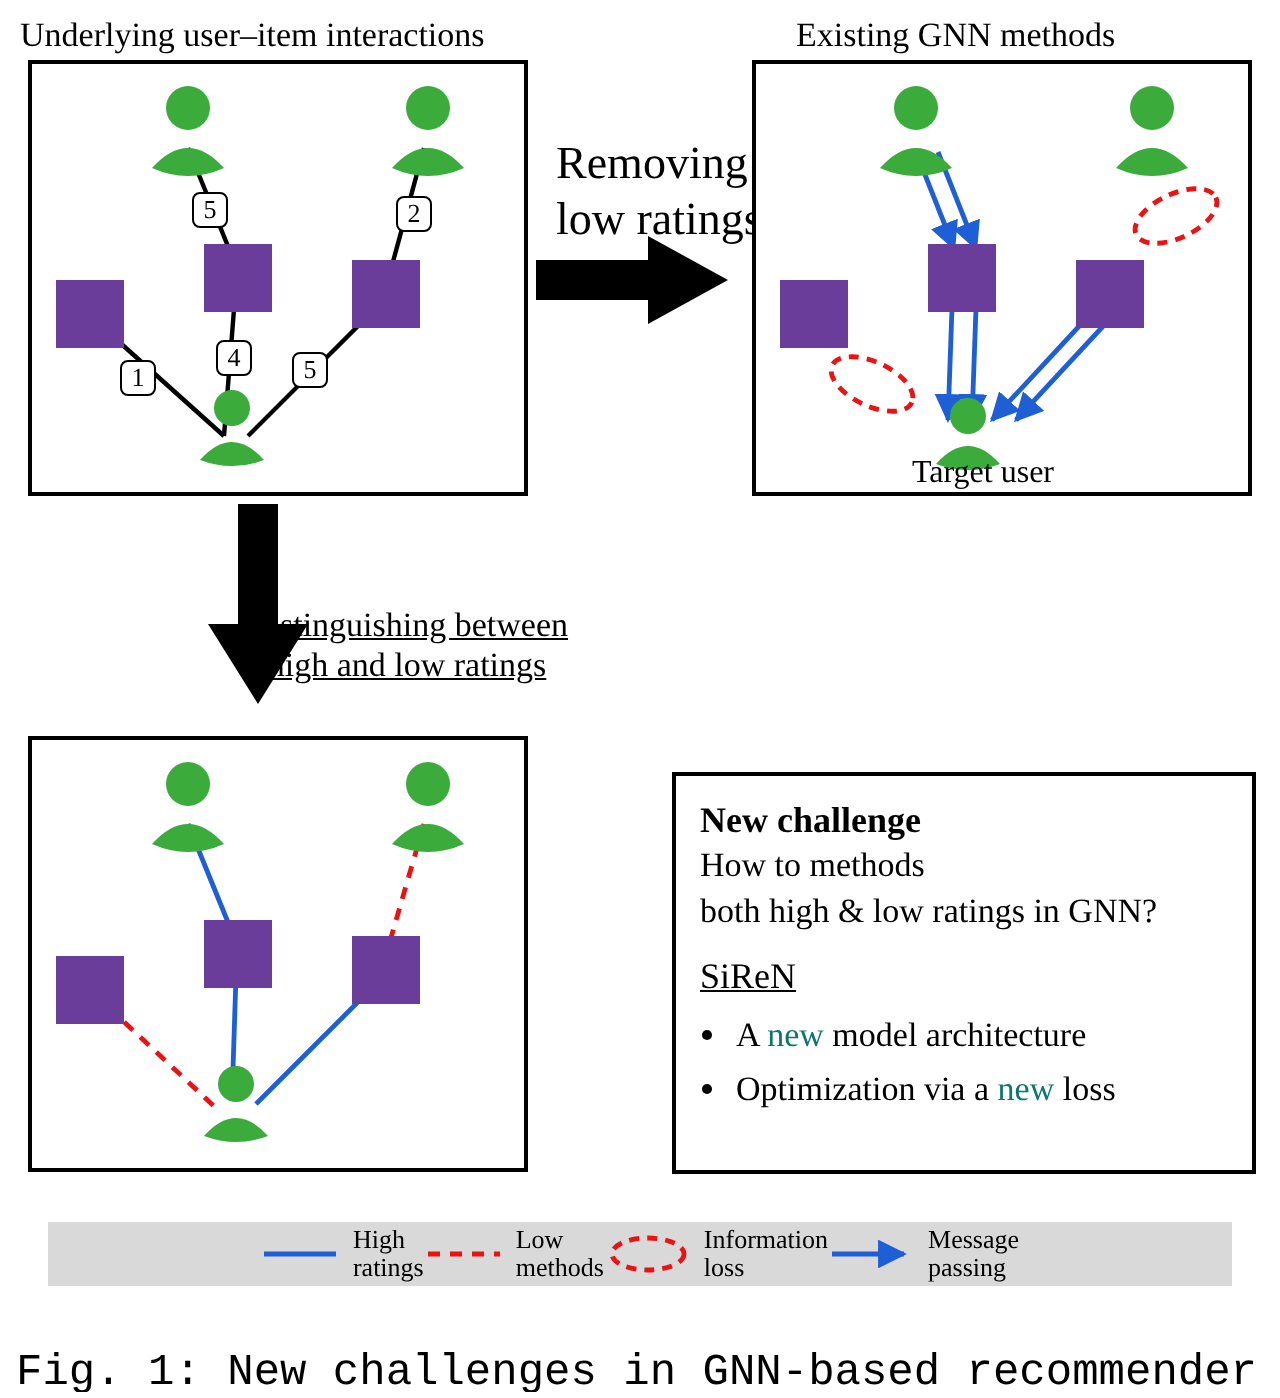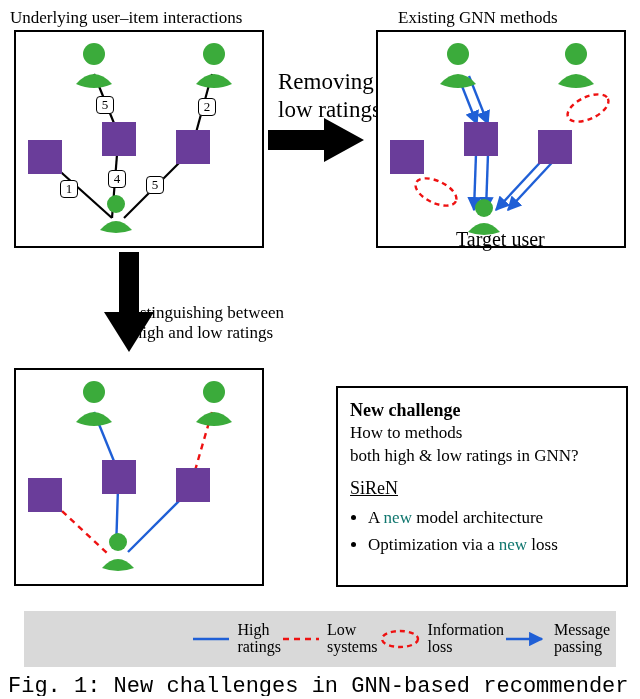--- a/index.html
+++ b/index.html
@@ -13,45 +13,45 @@
   }
   .canvas { position: relative; width: 624px; height: 680px; }
   .box {
     position: absolute;
     border: 2px solid #000;
     background: #fff;
   }
   .title-top-left { position:absolute; left: 2px; top: 0px; font-size: 17px; }
   .title-top-right { position:absolute; left: 390px; top: 0px; font-size: 17px; }
   .label-remove { position:absolute; left: 270px; top: 60px; font-size: 23px; line-height:1.2; }
-  .label-target { position:absolute; left: 448px; top: 220px; font-size: 20px; }
-  .label-distinguish { position:absolute; left: 115px; top: 295px; font-size: 17px; text-align:center; line-height:1.2; }
+  .label-target { position:absolute; left: 448px; top: 220px; font-size: 16px; }
+  .label-distinguish { position:absolute; left: 115px; top: 295px; font-size: 17px; text-align:center; line-height:1.2;text-decoration:underline; }
   .textbox {
     position:absolute;
     border: 2px solid #000;
     padding: 10px 12px 24px 12px;
     font-size: 17px;
     line-height: 1.35;
   }
   .textbox .hd { font-weight: bold; font-size: 18px; }
   .textbox .subhd { text-decoration: underline; font-size: 18px; margin-top:8px; display:inline-block;}
   .textbox ul { margin: 6px 0 0 18px; padding:0; }
   .textbox li { margin-bottom: 4px; }
   .red { color: #0f766e; }
   .caption { position:absolute; left: 0; top: 666px; font-size: 22px; font-family: Liberation Mono, monospace; }
   
   .legend {
     position:absolute;
     left: 16px; top: 603px;
-    width: 592px; height: 56px;
+    width: 592px; height: 32px;
     background: #d9d9d9;
-    font-size: 16px;
+    font-size: 13px;
     display:flex;
     align-items:center;
-    justify-content:flex-end;
+    justify-content:center;
     padding: 0 6px;
   }
   .legend .item { display:flex; align-items:center; gap:6px; line-height:1.05; }
   .legend .item .txt { display:inline-block; }
   .legend svg { display:block; }
   
   .rating {
     position:absolute;
     width:18px; height:18px;
     background:#fff;
@@ -214,21 +214,21 @@
           <line x1="2" y1="7" x2="38" y2="7" stroke="#1f5fd6" stroke-width="2.4"></line>
         </svg>
       <span class="txt" style="white-space:pre-line">High
 ratings</span>
     </div>
     <div class="item">
       <svg width="40" height="14">
           <line x1="2" y1="7" x2="38" y2="7" stroke="#e11" stroke-width="2.4" stroke-dasharray="6 5"></line>
         </svg>
       <span class="txt" style="white-space:pre-line">Low
-systems</span>
+methods</span>
     </div>
     <div class="item">
       <svg width="44" height="24">
           <ellipse cx="22" cy="12" rx="18" ry="8" stroke="#e11" stroke-width="2.4" fill="none" stroke-dasharray="5 4"></ellipse>
         </svg>
       <span class="txt" style="white-space:pre-line">Information
 loss</span>
     </div>
     <div class="item">
       <svg width="44" height="14">

